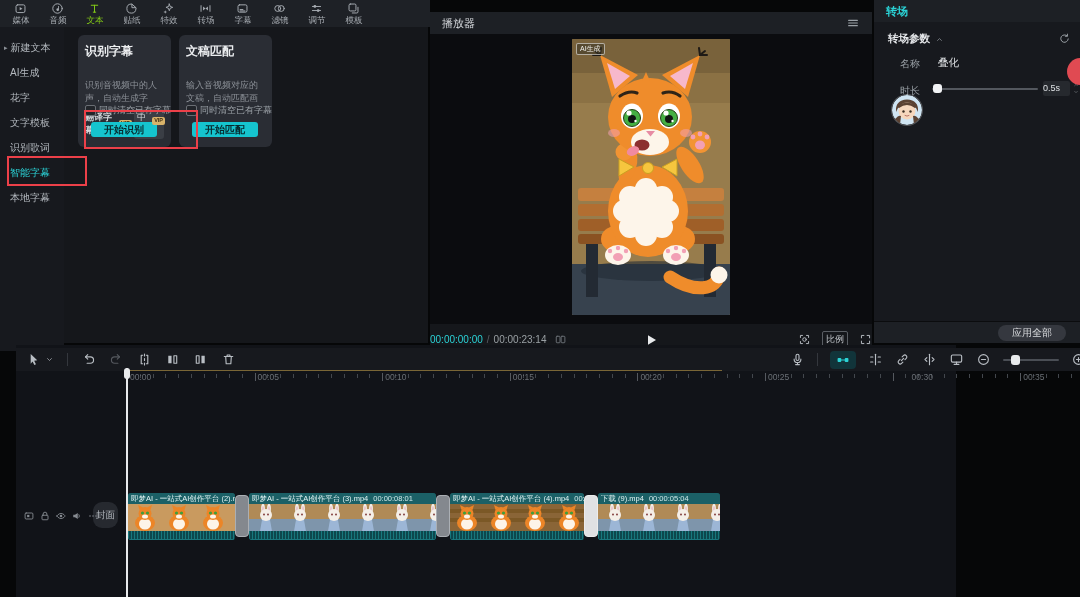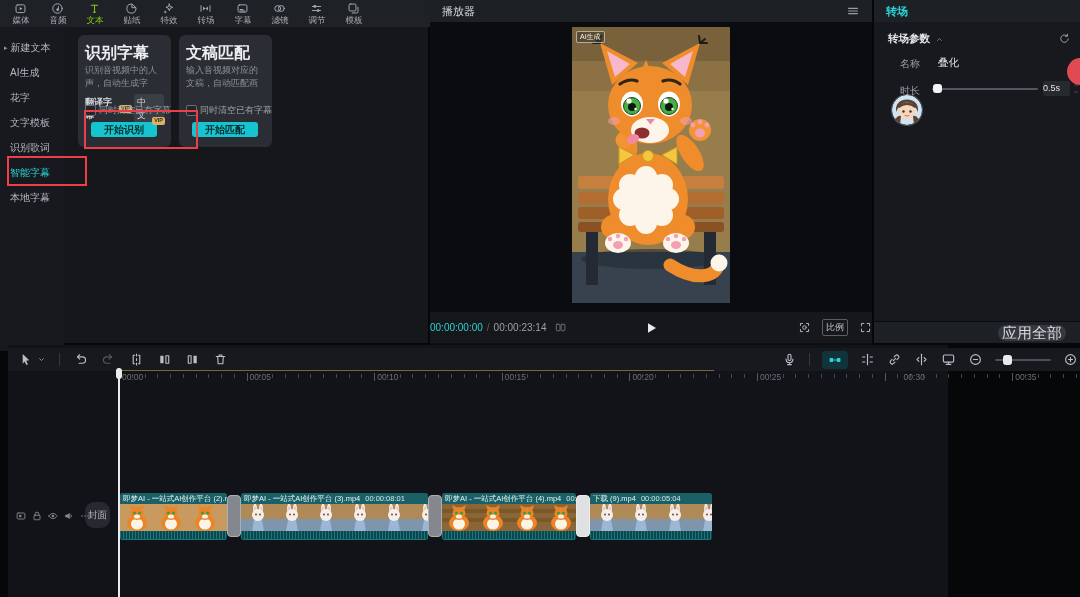--- a/index.html
+++ b/index.html
@@ -1,43 +1,43 @@
 <!DOCTYPE html>
 <html><head>
 <meta charset="utf-8">
 <style>
   html,body{margin:0;padding:0;width:1080px;height:597px;overflow:hidden;background:#060708;
     font-family:"Liberation Sans","DejaVu Sans",sans-serif;color:#c8ccd2;-webkit-font-smoothing:antialiased;}
   .abs{position:absolute}
   
   #left-panel{left:0;top:0;width:428px;height:343px;background:#15171b}
-  #player-panel{left:430px;top:0;width:442px;height:364px;background:#0d0e11}
+  #player-panel{left:430px;top:12px;width:442px;height:364px;background:#0d0e11}
   #inspector{left:874px;top:0;width:206px;height:343px;background:#17191e;overflow:hidden}
-  #timeline{left:8px;top:345px;width:940px;height:252px;background:#111318}
+  #timeline{left:16px;top:345px;width:940px;height:252px;background:#111318}
   
   .ic{display:block;width:100%;height:100%}
   .ic svg{width:100%;height:100%;display:block}
   .ic path,.ic rect,.ic circle,.ic ellipse{fill:none;stroke:currentColor;stroke-width:1.2;stroke-linecap:round;stroke-linejoin:round}
   .ic .f{fill:currentColor;stroke:none}
   
   #top-tabs{left:0;top:0;width:428px;height:27px;background:#1e2126;display:flex;align-items:center;padding-left:2px}
   .tab{width:37px;height:27px;display:flex;flex-direction:column;align-items:center;justify-content:center;gap:1px;cursor:pointer;color:#a7acb2}
   .tab .tico{width:13px;height:13px}
   .tab .tlabel{font-size:9px;line-height:9px;transform:scale(.95)}
   .tab.active{color:#84cc16}
   
   #sidebar{left:0;top:27px;width:64px;height:316px;background:#17191e;padding-top:8px}
   .side-item{height:25px;display:flex;align-items:center;padding-left:10px;font-size:10px;color:#b4b9bf;cursor:pointer;position:relative}
   .side-item .arrow{font-size:7px;color:#8b9096;margin-right:3px;margin-left:-6px}
   .side-item.active{color:#2bd2d6}
   
   .card{position:absolute;top:35px;width:93px;height:112px;background:#2a2d34;border-radius:6px;padding:8px 7px;box-sizing:border-box}
   #card-recognize{left:78px}
   #card-match{left:179px}
-  .card-title{font-size:16px;font-weight:bold;color:#eceef0;margin-bottom:0}
+  .card-title{font-size:12px;font-weight:bold;color:#eceef0;margin-bottom:19px}
   .card-desc{font-size:9px;color:#8b9097;line-height:1.4;height:26px;overflow:hidden}
   .trans-row{display:flex;align-items:center;gap:2px;margin-top:4px;font-size:9px}
   .trans-label{color:#d4d7db;font-weight:bold}
   .vip-badge{background:#d9b36a;color:#3a2c10;font-size:5.5px;font-weight:bold;border-radius:2px;padding:1px 2px;line-height:1}
   .lang-dd{margin-left:auto;background:#3a3e45;border-radius:3px;font-size:9px;color:#d4d7db;padding:2px 3px;display:flex;align-items:center;gap:2px;cursor:pointer}
   .lang-dd .dd-ch{width:7px;height:7px;color:#9aa0a6}
   .chk-row{position:absolute;left:7px;top:69px;display:flex;align-items:center;gap:3px;font-size:9px;color:#9aa0a6}
   .chk-box{width:9px;height:9px;border:1px solid #6a6e74;border-radius:2px;background:#22252a;cursor:pointer}
   .cta{position:absolute;left:13px;top:87px;width:66px;height:15px;background:#15c4ce;border:none;border-radius:3px;
        font-size:10px;font-weight:bold;color:#072a2e;cursor:pointer;font-family:inherit;line-height:15px;text-align:center;padding:0}
@@ -69,21 +69,21 @@
   .ins-label{position:absolute;left:26px;font-size:10px;color:#9aa0a6}
   .ins-value{position:absolute;left:64px;font-size:10.5px;color:#e0e3e6}
   #slider-track{left:58px;top:88px;width:106px;height:2px;background:#53575e;border-radius:1px;cursor:pointer}
   #slider-handle{left:59px;top:84px;width:9px;height:9px;background:#f2f3f5;border-radius:3px;cursor:grab}
   #dur-box{left:169px;top:81px;width:27px;height:15px;background:#26292e;border-radius:2px;font-size:9px;color:#dfe2e5;line-height:15px}
   #stepper{left:198px;top:80px;width:9px;height:17px;display:flex;flex-direction:column;justify-content:center;gap:1px;color:#9aa0a6;cursor:pointer}
   #stepper span{width:8px;height:6px;display:block}
   #assistant-avatar{left:18px;top:95px;width:30px;height:30px;border-radius:50%;overflow:hidden;cursor:pointer;box-shadow:0 0 0 1px rgba(255,255,255,.25)}
   #red-bubble{right:-14px;top:58px;width:27px;height:27px;border-radius:50%;background:#e04a52;cursor:pointer}
   .ins-foot{left:0;top:321px;width:100%;height:22px;background:#1d2025;border-top:1px solid #0b0c0e;box-sizing:border-box}
-  #apply-all{position:absolute;right:14px;top:3px;width:68px;height:16px;background:#35383f;border:none;border-radius:8px;color:#d8dadd;font-size:15px;font-family:inherit;cursor:pointer;line-height:16px;padding:0;text-align:center}
+  #apply-all{position:absolute;right:14px;top:3px;width:68px;height:16px;background:#35383f;border:none;border-radius:8px;color:#d8dadd;font-size:10px;font-family:inherit;cursor:pointer;line-height:16px;padding:0;text-align:center}
   
   #edit-toolbar{left:0;top:3px;width:1080px;height:23px;background:#17191e;display:flex;align-items:center;padding:0 10px;box-sizing:border-box}
   .tb-group{display:flex;align-items:center;gap:13px}
   .tb-right{margin-left:auto;display:flex;align-items:center;gap:12px}
   .tbi{width:15px;height:15px;color:#b9bec4;cursor:pointer;position:relative}
   .tbi.small{width:9px;height:9px;margin-left:-9px}
   .tbi.disabled{color:#55585e;cursor:default}
   .tbi.active{color:#2bd2d6;background:#11343a;border-radius:4px;padding:2px 5px;width:16px;height:14px}
   .vdiv{width:1px;height:13px;background:#34373d}
   .hslider{width:56px;height:2px;background:#4a4e55;border-radius:1px;position:relative;cursor:pointer}

